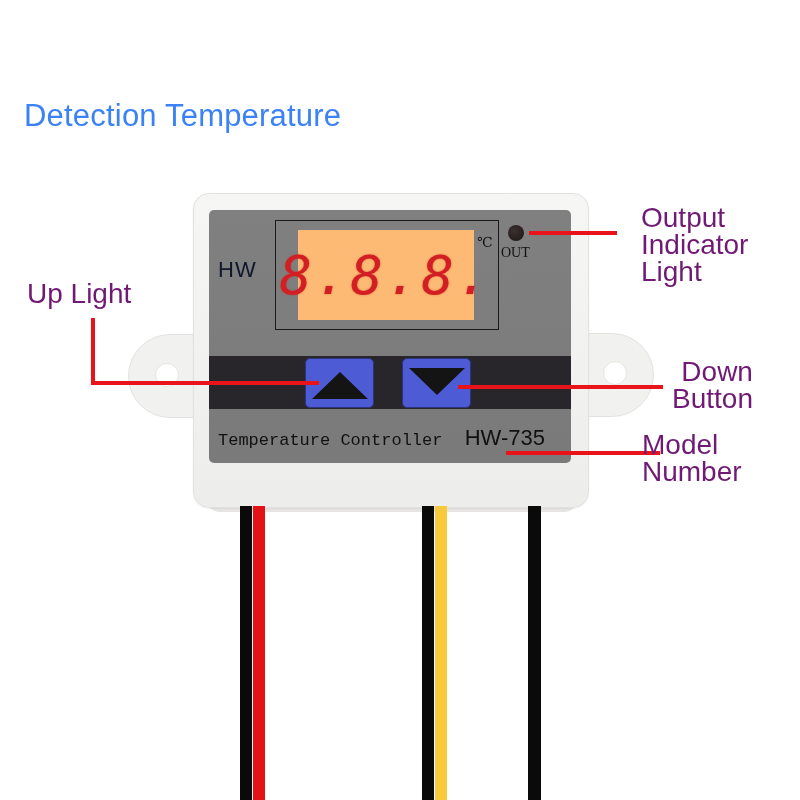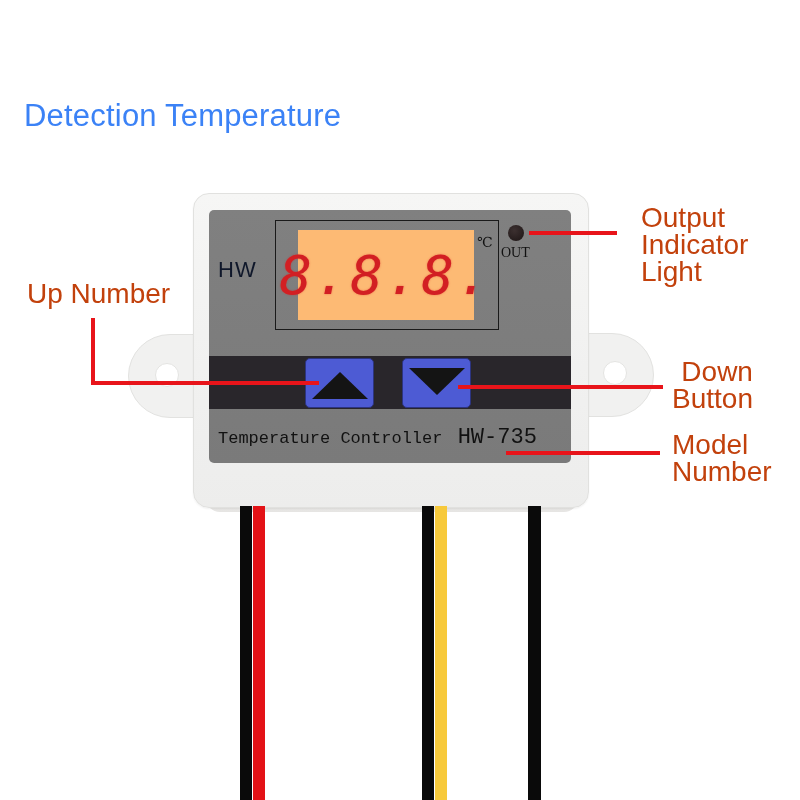--- a/index.html
+++ b/index.html
@@ -11,25 +11,25 @@
   }
   .abs { position: absolute; }
 
   
   .title {
     left: 24px; top: 96px; font-size: 31px; line-height: 40px;
     color: #3b82f6; white-space: nowrap; letter-spacing: 0.2px;
   }
 
   
-  .callout-label { font-size: 28px; line-height: 27px; color: #c2410c; white-space: pre-line; }
+  .callout-label { font-size: 28px; line-height: 27px; color: #701a75; white-space: pre-line; }
   .lbl-up   { left: 27px;  top: 280px; white-space: nowrap; }
   .lbl-out  { left: 641px; top: 204px; }
   .lbl-down { left: 672px; top: 358px; text-align: right; }
-  .lbl-model{ left: 672px; top: 431px; }
+  .lbl-model{ left: 642px; top: 431px; }
 
   
   .leader { background: #e8141a; }
 
   
   .ear {
     background: #f1f1f0; border: 1px solid #e2e2e0;
   }
   .ear-left  { left: 128px; top: 334px; width: 90px; height: 82px;
                border-radius: 42px 6px 6px 42px; }
@@ -106,21 +106,21 @@
   }
   .tri-down {
     width: 0; height: 0; border-left: 28px solid transparent; border-right: 28px solid transparent;
     border-top: 27px solid #141414; margin-bottom: 4px;
   }
 
   .model-label {
     left: 218px; top: 425px; font-family: "Liberation Mono", "DejaVu Sans Mono", monospace;
     font-size: 17px; color: #111; white-space: nowrap;
   }
-  .model-label .model-num { font-family: Liberation Mono, monospace; font-size: 22px; margin-left: 5px; }
+  .model-label .model-num { font-family: Liberation Sans, sans-serif; font-size: 22px; margin-left: 12px; }
 
   
   .wire { top: 506px; height: 294px; width: 12px; }
   .wire-sleeve { top: 480px; height: 28px; width: 13px; background: rgba(200,200,200,0.5); }
 </style>
 </head>
 <body>
 
 <div class="abs title">Detection Temperature</div>
 
@@ -173,20 +173,20 @@
 
 <div class="abs leader" style="left:91px; top:318px; width:4px; height:67px;"></div>
 <div class="abs leader" style="left:91px; top:381px; width:228px; height:4px;"></div>
 
 <div class="abs leader" style="left:529px; top:231px; width:88px; height:4px;"></div>
 
 <div class="abs leader" style="left:458px; top:385px; width:205px; height:4px;"></div>
 
 <div class="abs leader" style="left:506px; top:451px; width:154px; height:4px;"></div>
 
-<div class="abs callout-label lbl-up">Up Number</div>
+<div class="abs callout-label lbl-up">Up Light</div>
 <div class="abs callout-label lbl-out">Output
 Indicator
 Light</div>
 <div class="abs callout-label lbl-down">Down
 Button</div>
 <div class="abs callout-label lbl-model">Model
 Number</div>
 
 </body></html>

